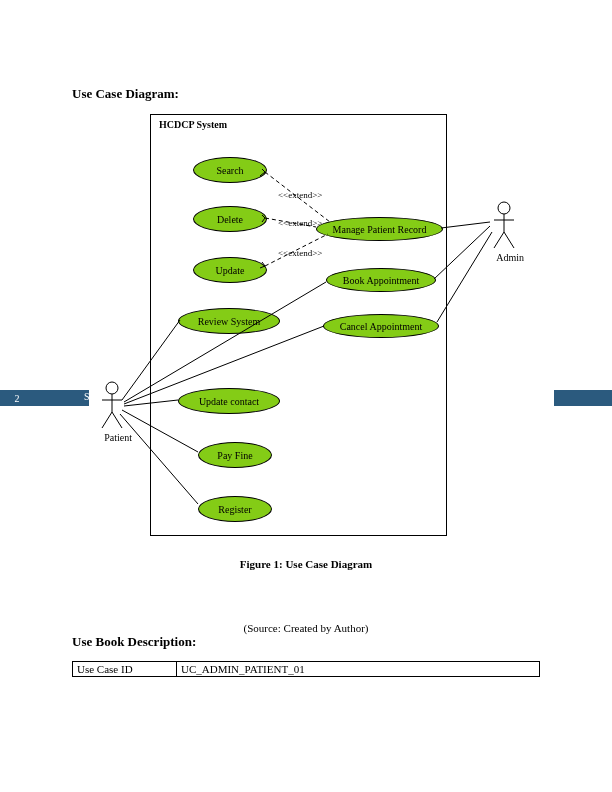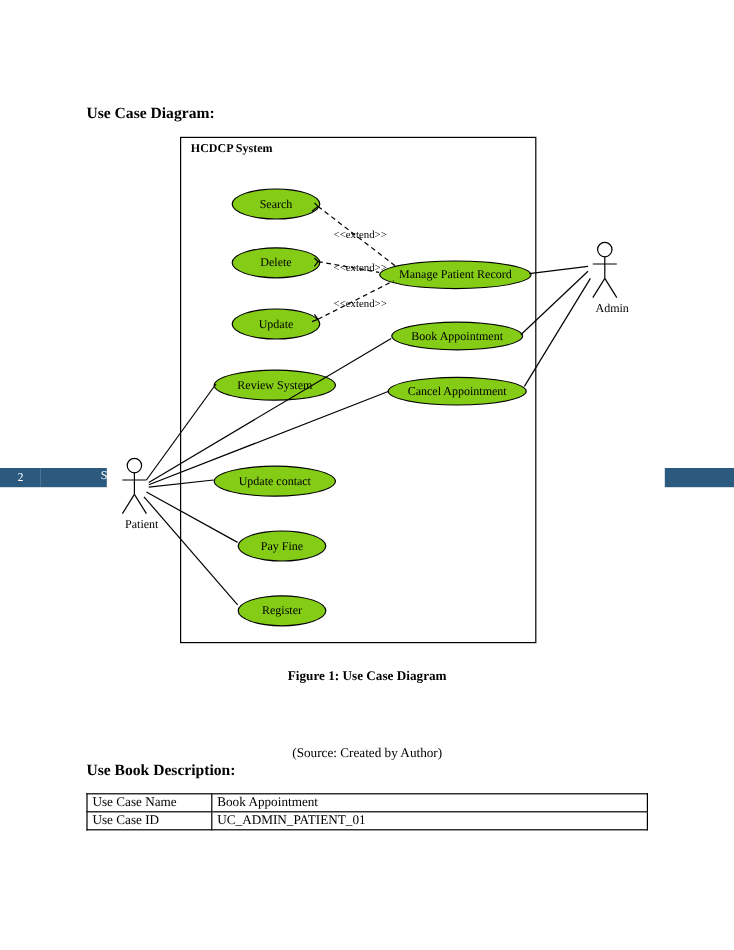--- a/index.html
+++ b/index.html
@@ -207,22 +207,18 @@
   <line x1="122" y1="400" x2="180" y2="320" stroke="#000"></line>
   <line x1="124" y1="402" x2="326" y2="282" stroke="#000"></line>
   <line x1="124" y1="404" x2="324" y2="326" stroke="#000"></line>
   <line x1="124" y1="406" x2="178" y2="400" stroke="#000"></line>
   <line x1="122" y1="410" x2="198" y2="452" stroke="#000"></line>
   <line x1="120" y1="414" x2="198" y2="504" stroke="#000"></line>
 </svg>
 
 <table class="uc">
   <tbody>
-      <tr>
-    <td class="lbl">Use Case Name</td>
-    <td>Book Appointment</td>
-  </tr>
   <tr>
     <td class="lbl">Use Case ID</td>
     <td>UC_ADMIN_PATIENT_01</td>
   </tr>
 </tbody>
   </table>
 
 </body></html>

